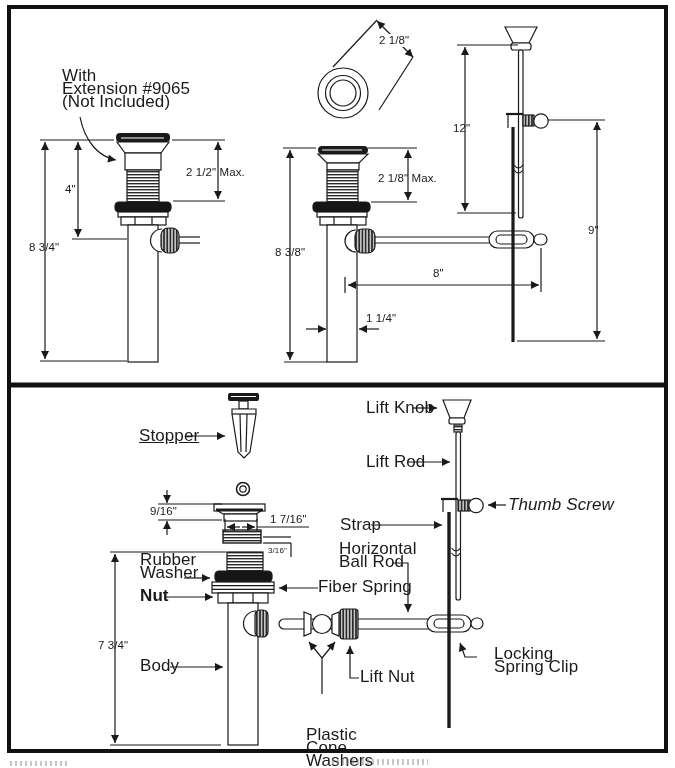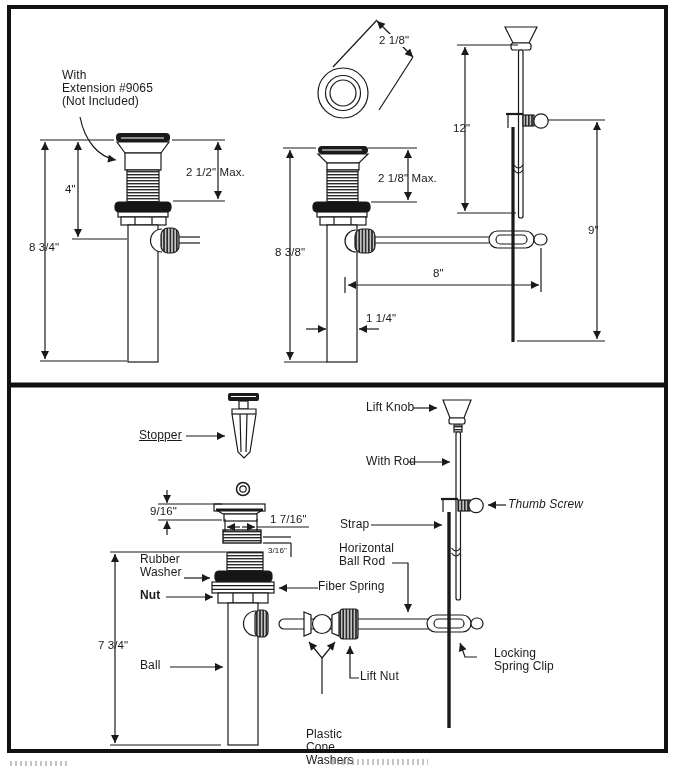--- a/index.html
+++ b/index.html
@@ -2,21 +2,21 @@
 <html><head>
 <meta charset="utf-8">
 <style>
   html,body{margin:0;padding:0;background:#fff;}
   #stage{
     position:relative;width:675px;height:768px;background:#ffffff;
     font-family:"Liberation Sans", sans-serif;color:#1a1a1a;overflow:hidden;
   }
   #linework{position:absolute;left:0;top:0;}
   .lbl{
-    position:absolute;font-size:12px;line-height:13px;color:#1a1a1a;
+    position:absolute;font-size:17px;line-height:13px;color:#1a1a1a;
     white-space:pre-line;letter-spacing:0.1px;
   }
   .dim{font-size:11.5px;}
   .tiny{font-size:8px;line-height:9px;}
   .bgwhite{background:#fff;padding:0 2px;}
   .smudge{
     position:absolute;height:5px;opacity:.5;
     background:repeating-linear-gradient(90deg,#8a8a8a 0 2px,transparent 2px 5px);
   }
 </style>
@@ -233,30 +233,30 @@
 <div class="lbl dim" style="left:378px;top:172px;">2 1/8" Max.</div>
 <div class="lbl dim" style="left:275px;top:246px;">8 3/8"</div>
 <div class="lbl dim" style="left:433px;top:267px;">8"</div>
 <div class="lbl dim" style="left:366px;top:312px;">1 1/4"</div>
 
 <div class="lbl dim" style="left:453px;top:122px;">12"</div>
 <div class="lbl dim" style="left:588px;top:224px;">9"</div>
 
 <div class="lbl" style="left:139px;top:429px;text-decoration:underline;">Stopper</div>
 <div class="lbl" style="left:366px;top:401px;">Lift Knob</div>
-<div class="lbl" style="left:366px;top:455px;">With Rod</div>
+<div class="lbl" style="left:366px;top:455px;">Lift Rod</div>
 <div class="lbl" style="left:508px;top:498px;font-style:italic;">Thumb Screw</div>
 <div class="lbl" style="left:340px;top:518px;">Strap</div>
 <div class="lbl" style="left:339px;top:542px;">Horizontal
 Ball Rod</div>
 <div class="lbl" style="left:140px;top:553px;">Rubber
 Washer</div>
 <div class="lbl" style="left:318px;top:580px;">Fiber Spring</div>
 <div class="lbl" style="left:140px;top:589px;font-weight:bold;">Nut</div>
-<div class="lbl" style="left:140px;top:659px;">Ball</div>
+<div class="lbl" style="left:140px;top:659px;">Body</div>
 <div class="lbl" style="left:306px;top:692px;margin-top:36px;">Plastic
 Cone
 Washers</div>
 <div class="lbl" style="left:360px;top:670px;">Lift Nut</div>
 <div class="lbl" style="left:494px;top:647px;">Locking
 Spring Clip</div>
 
 <div class="lbl dim" style="left:150px;top:505px;">9/16"</div>
 <div class="lbl dim" style="left:270px;top:513px;">1 7/16"</div>
 <div class="lbl dim tiny" style="left:268px;top:546px;">3/16"</div>

